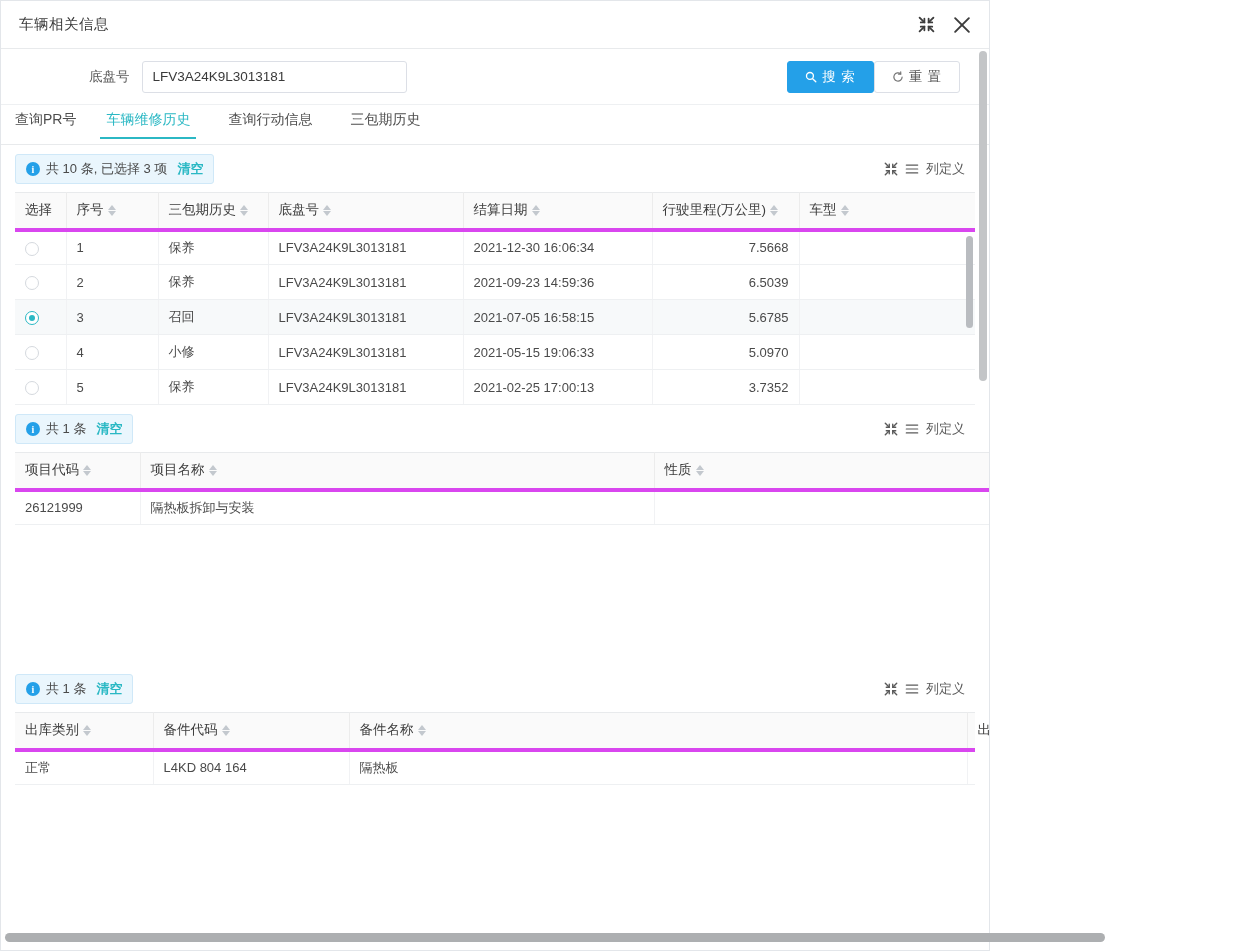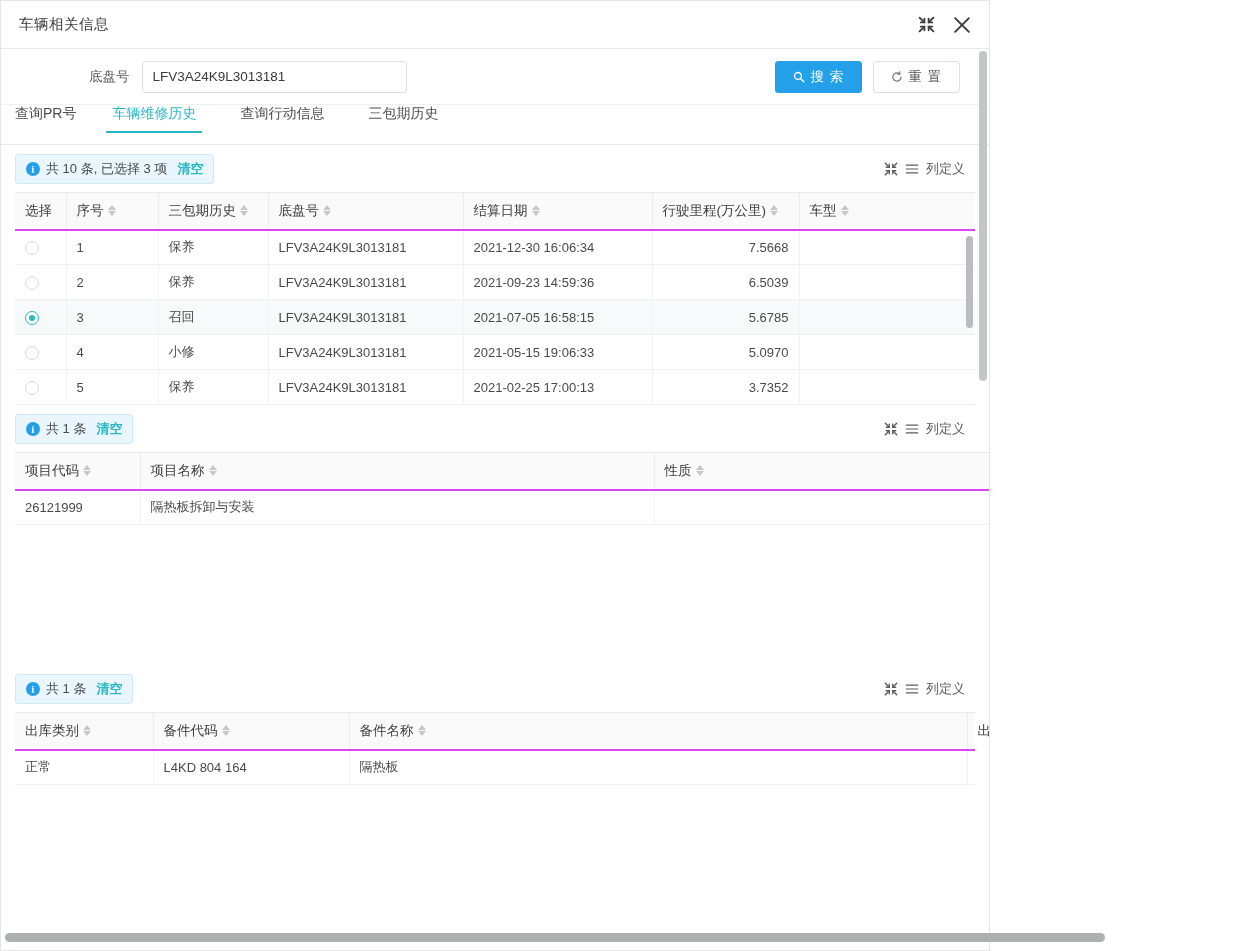--- a/index.html
+++ b/index.html
@@ -43,39 +43,38 @@
   }
   .field-group { display: flex; align-items: center; margin-left: 88px; }
   .field-label { font-size: 13.5px; color: #5a5a5a; margin-right: 12px; white-space: nowrap; }
   .chassis-input {
     width: 265px; height: 32px;
     border: 1px solid #dcdfe6; border-radius: 3px;
     padding: 0 10px;
     font-family: inherit; font-size: 13.5px; color: #3a3a3a;
     background: #fff; outline: none;
   }
-  .btn-row { margin-left: auto; display: flex; align-items: center; gap: 11px; padding-right: 13px; }
+  .btn-row { margin-left: auto; display: flex; align-items: center; padding-right: 13px; font-family: Liberation Serif, serif; }
   .btn {
     height: 32px; border-radius: 3px;
     display: flex; align-items: center; justify-content: center;
     gap: 5px; padding: 0 17px;
     font-size: 13.5px; cursor: pointer; white-space: nowrap;
     letter-spacing: 1px;
   }
   .btn-primary { background: #24a0e8; color: #fff; border: 1px solid #24a0e8; }
   .btn-default { background: #fff; color: #555; border: 1px solid #dcdfe6; }
   .btn svg { display: block; }
 
   
   .tabs {
     height: 40px; flex: 0 0 40px;
-    display: flex; align-items: flex-start;
+    display: flex; align-items: center;
     border-bottom: 1px solid #e8eaec;
     padding-left: 14px;
-    gap: 6px;
   }
   .tab {
     font-size: 14px; color: #4d4d4d;
     padding: 0 16px 9px 0; margin-right: 22px;
     cursor: pointer; position: relative;
   }
   .tab:first-child { padding-right: 2px; margin-right: 28px;}
   .tab.active { color: #2bb8c4; }
   .tab.active::after {
     content: ""; position: absolute; left: -6px; right: 10px; bottom: -1px;
@@ -123,21 +122,21 @@
     width: 100%;
     font-size: 13px;
   }
   table.grid th {
     background: #fafafa;
     font-weight: normal;
     color: #3d3d3d;
     text-align: left;
     height: 37px;
     padding: 0 10px;
-    border-bottom: 2px solid #d946ef;
+    border-bottom: 4px solid #d946ef;
     border-top: 1px solid #e8eaec;
     border-right: 1px solid #ececec;
     font-size: 13.5px;
     white-space: nowrap;
     position: relative;
   }
   table.grid th:last-child { border-right: none; }
   table.grid td {
     height: 35px;
     padding: 0 10px;

